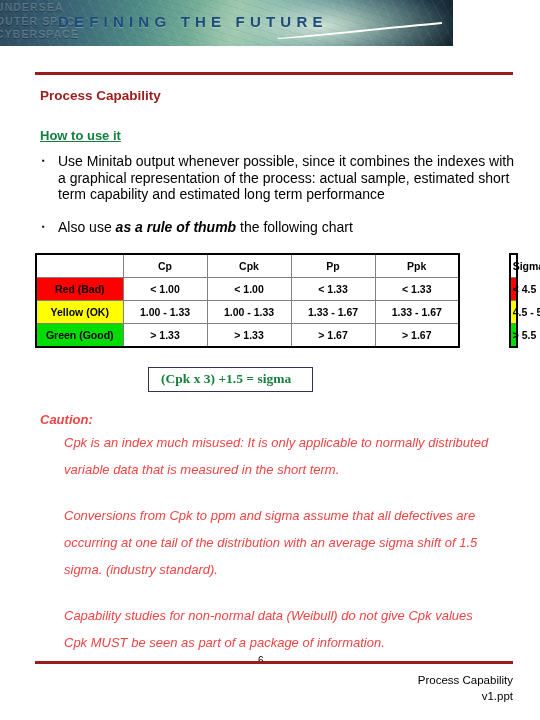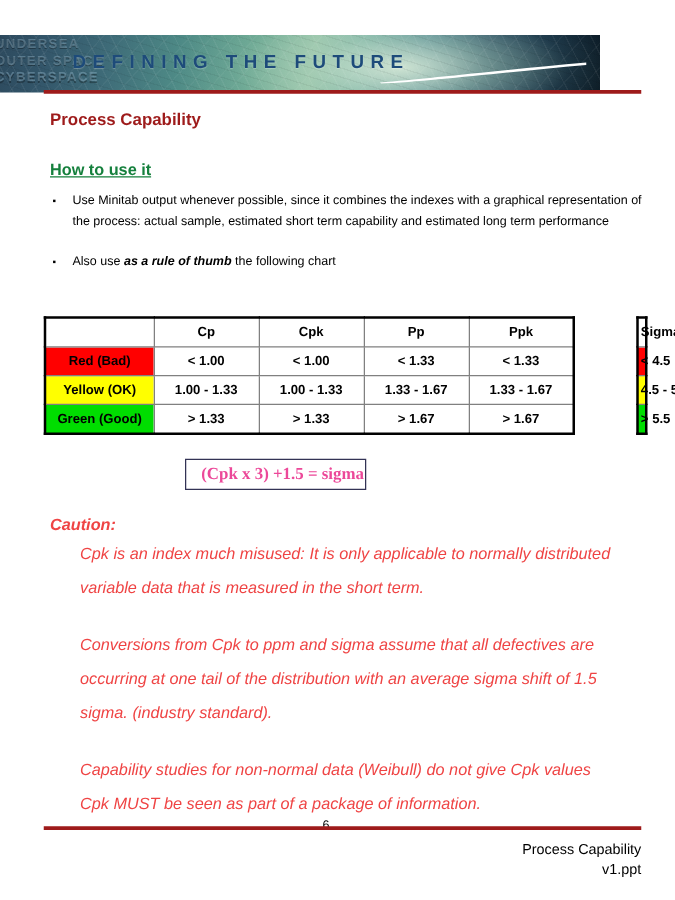--- a/index.html
+++ b/index.html
@@ -11,37 +11,38 @@
     height: 720px;
     background: #ffffff;
     font-family: "Liberation Sans", sans-serif;
     overflow: hidden;
     position: relative;
   }
 
   
   .banner {
     position: absolute;
-    left: 0; top: 28px;
-    width: 480px; height: 46px;
+    left: 0; top: 0;
+    width: 436px; height: 46px;
     background:
       radial-gradient(ellipse 180px 60px at 320px 26px, rgba(212,232,214,0.95) 0%, rgba(168,206,186,0.55) 40%, rgba(120,170,170,0.12) 75%, rgba(0,0,0,0) 100%),
       linear-gradient(100deg,
         #2d4a5e 0%,
         #33566a 8%,
         #3e6b78 18%,
         #4e8a86 30%,
         #6fab93 42%,
         #9ec9aa 52%,
         #7db3a6 60%,
         #4a7d8e 70%,
         #24455c 80%,
         #132b3e 90%,
         #0a1822 100%);
     overflow: hidden;
+    padding-left: 17px;
   }
   .banner-noise {
     position: absolute; inset: 0;
     background-image:
       repeating-linear-gradient(63deg, rgba(255,255,255,0.055) 0px, rgba(255,255,255,0.055) 1px, rgba(0,0,0,0) 1px, rgba(0,0,0,0) 9px),
       repeating-linear-gradient(-48deg, rgba(255,255,255,0.04) 0px, rgba(255,255,255,0.04) 1px, rgba(0,0,0,0) 1px, rgba(0,0,0,0) 13px),
       repeating-linear-gradient(17deg, rgba(0,0,0,0.05) 0px, rgba(0,0,0,0.05) 1px, rgba(0,0,0,0) 1px, rgba(0,0,0,0) 7px);
     pointer-events: none;
   }
   .banner-ghost {
@@ -121,21 +122,21 @@
   
   .bullets {
     position: absolute;
     left: 40px; top: 153px;
     width: 478px;
   }
   .bullet {
     position: relative;
     padding-left: 18px;
     font-family: "Liberation Sans", sans-serif;
-    font-size: 10px;
+    font-size: 14px;
     line-height: 16.5px;
     color: #000000;
     margin-bottom: 16px;
   }
   .bullet::before {
     content: "\25AA";
     position: absolute;
     left: 2px; top: 0;
     font-size: 8px;
     color: #000;
@@ -182,27 +183,27 @@
   .lbl-red    { color: #14401a; }
   .lbl-yellow { color: #000000; }
   .lbl-green  { color: #123b1a; }
   .cell-white { background: #ffffff; }
   .hdr-blank  { background: #ffffff; }
 
   
   .formula-box {
     position: absolute;
     left: 148px; top: 367px;
-    padding: 3px 1px 4px 12px;
+    padding: 3px 21px 4px 12px;
     border: 1px solid #333355;
     background: #ffffff;
     font-family: "Liberation Serif", serif;
     font-size: 13.5px;
     font-weight: bold;
-    color: #ec4899;
+    color: #15803d;
     white-space: nowrap;
   }
 
   
   .notes {
     position: absolute;
     left: 40px; top: 410px;
     width: 452px;
     font-family: Liberation Sans, sans-serif;
     color: #ef4444;

